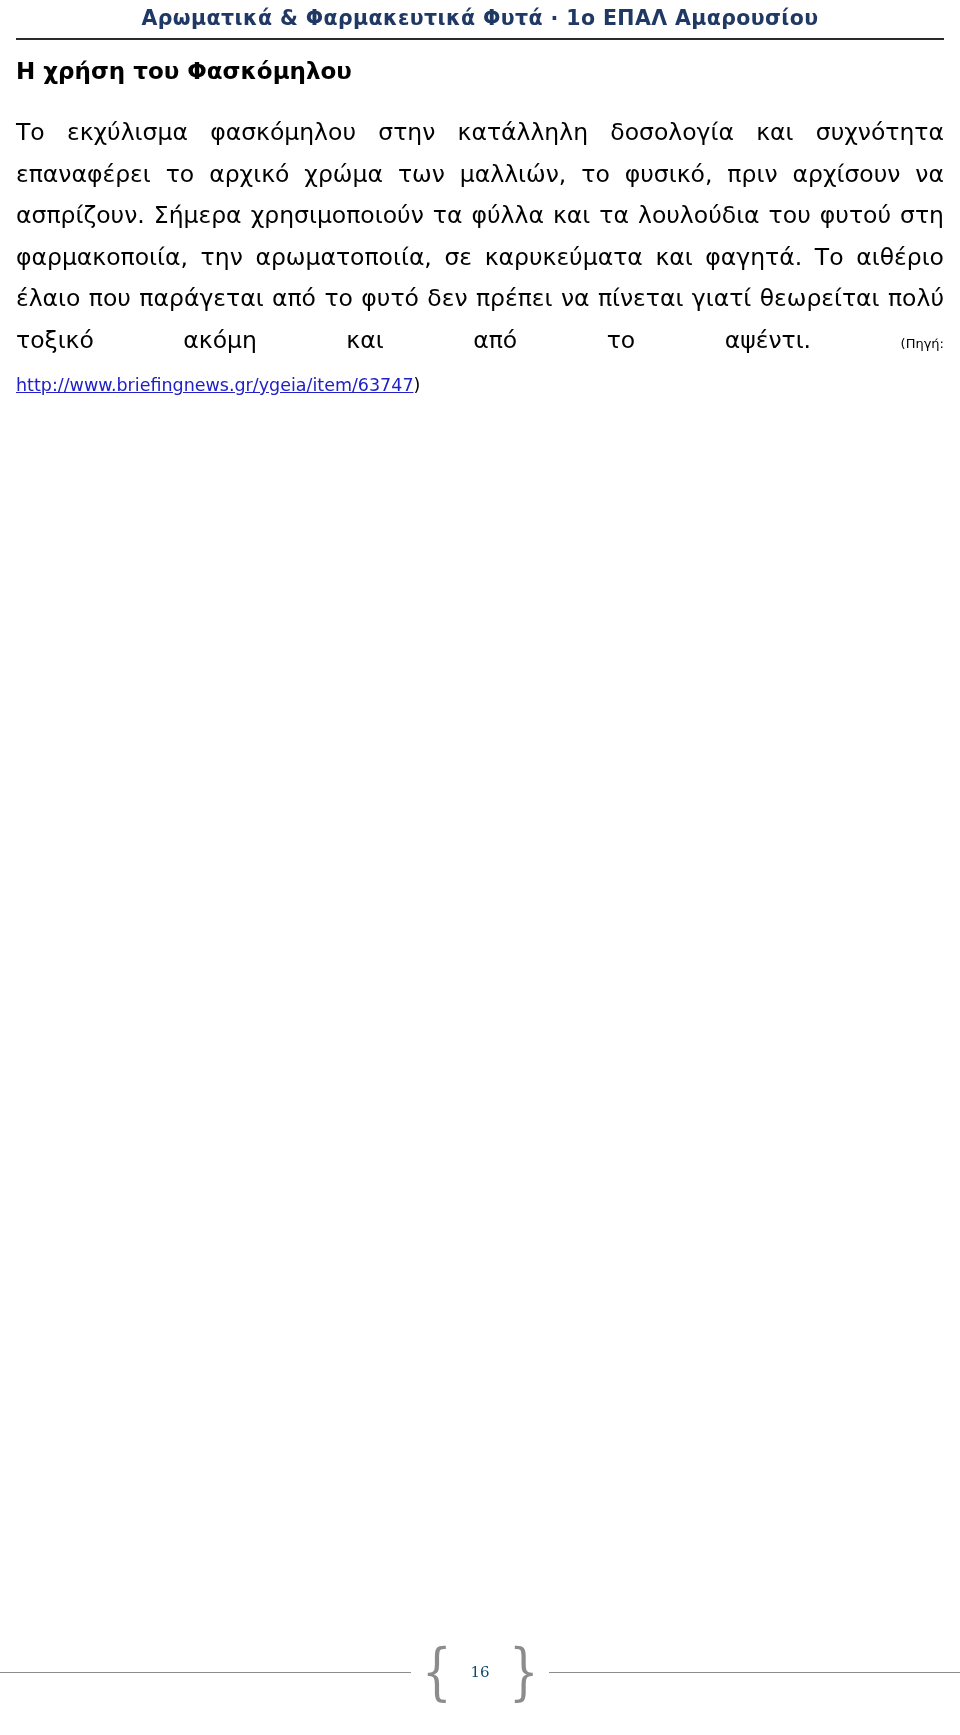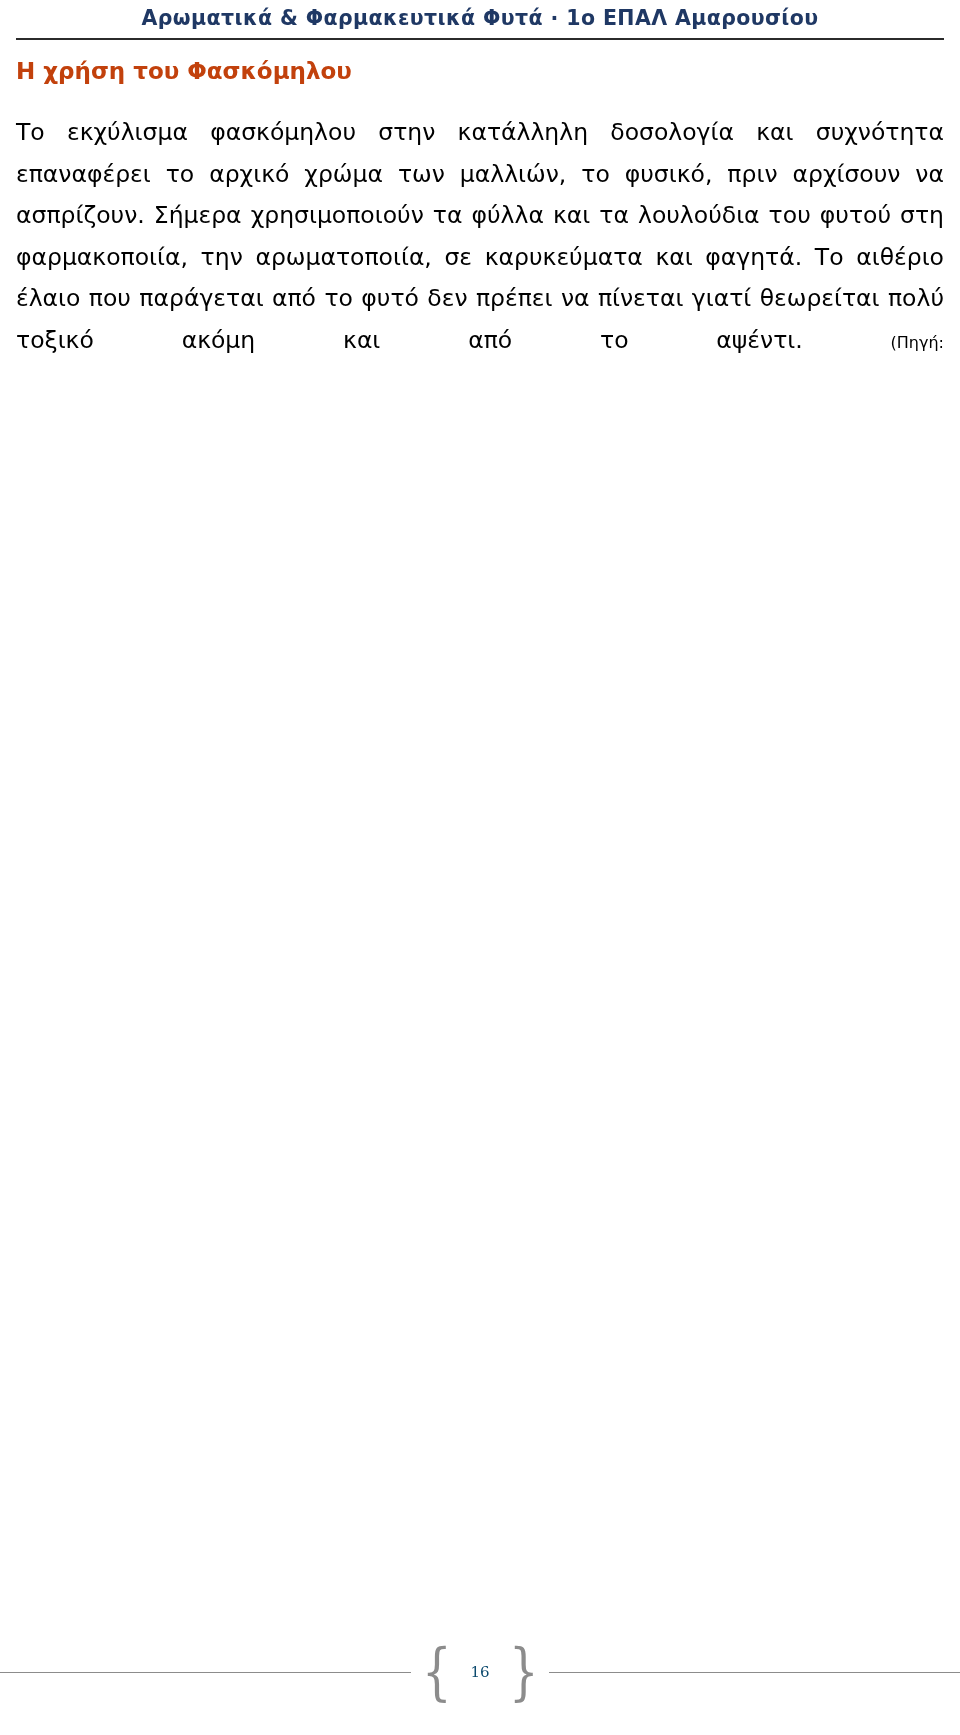--- a/index.html
+++ b/index.html
@@ -54,41 +54,41 @@
     position: absolute;
     top: 56px;
     left: 16px;
     width: 928px;
   }
 
   .section-title {
     font-family: "DejaVu Sans", sans-serif;
     font-weight: bold;
     font-size: 23px;
-    color: #c2410c;
+    color: #000000;
     line-height: 30px;
     margin: 0 0 26px 0;
     white-space: nowrap;
   }
 
   .body-paragraph {
     font-family: "DejaVu Sans", sans-serif;
     font-size: 23.5px;
     line-height: 41.5px;
     color: #000000;
     text-align: justify;
     text-align-last: justify;
     margin: 0;
     -webkit-hyphens: none;
     hyphens: none;
     word-spacing: 0.5px;
   }
 
   .source-note {
-    font-size: 16px;
+    font-size: 13px;
     color: #000000;
   }
 
   .source-link {
     font-family: "DejaVu Sans", sans-serif;
     font-size: 17.5px;
     color: #2020C8;
     text-decoration: underline;
     word-break: break-all;
   }
@@ -159,20 +159,23 @@
 
   <div class="content">
 
     <h1 class="section-title">Η χρήση του Φασκόμηλου</h1>
 
     <p class="body-paragraph">
       <span>Το εκχύλισμα φασκόμηλου στην κατάλληλη δοσολογία και συχνότητα επαναφέρει το αρχικό χρώμα των μαλλιών, το φυσικό, πριν αρχίσουν να ασπρίζουν. Σήμερα χρησιμοποιούν τα φύλλα και τα λουλούδια του φυτού στη φαρμακοποιία, την αρωματοποιία, σε καρυκεύματα και φαγητά. Το αιθέριο έλαιο που παράγεται από το φυτό δεν πρέπει να πίνεται γιατί θεωρείται πολύ τοξικό ακόμη και από το αψέντι.</span>
       <span class="source-note">(Πηγή:</span>
     </p>
 
+    <div class="source-line">
+      <a class="source-link" href="#">http://www.briefingnews.gr/ygeia/item/63747</a><span class="source-paren">)</span>
+    </div>
 
   </div>
 
   <div class="doc-footer">
     <div class="footer-rule"></div>
     <div class="page-number-group">
       <span class="brace">{</span>
       <span class="page-number">16</span>
       <span class="brace">}</span>
     </div>

